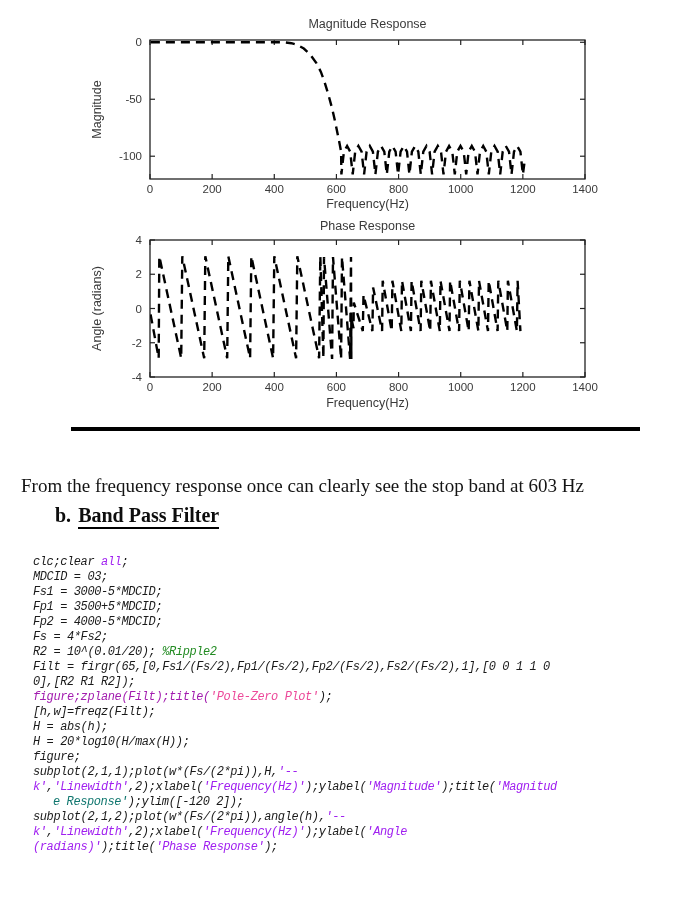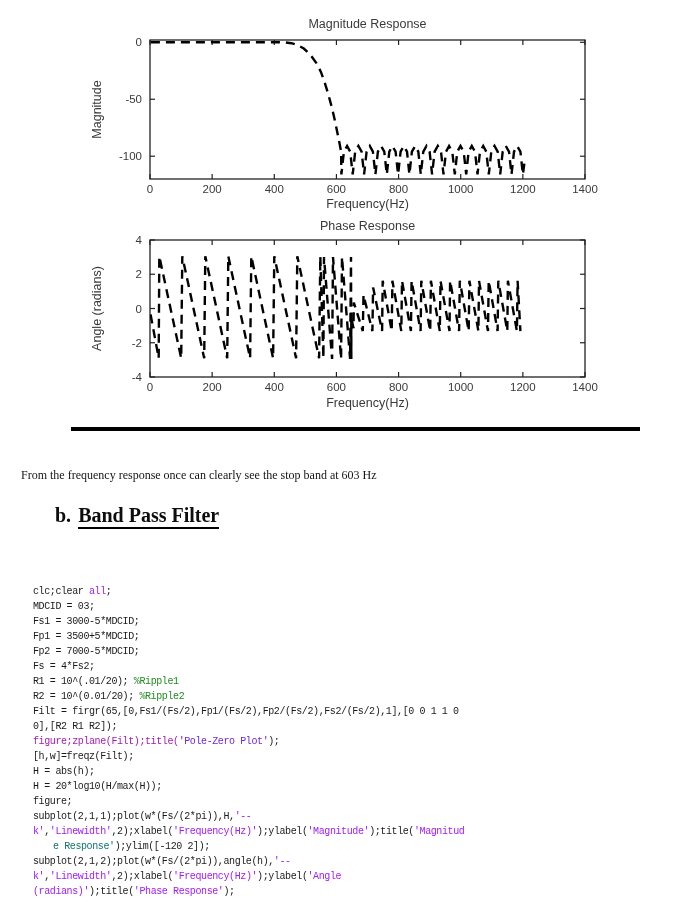--- a/index.html
+++ b/index.html
@@ -3,25 +3,25 @@
 <meta charset="utf-8">
 <style>
   html,body{margin:0;padding:0;background:#fff;}
   .page{position:relative;width:698px;height:905px;background:#ffffff;overflow:hidden;
         font-family:"Liberation Serif", serif;}
   svg text{font-family:"Liberation Sans", sans-serif;fill:#3a3a3a;}
   .chart{position:absolute;left:0;}
   #svg-mag{top:0;}
   #svg-phase{top:210px;}
   .divider{position:absolute;left:71px;top:427px;width:569px;height:4px;background:#000;}
-  .note{position:absolute;left:21px;top:456px;font-size:12px;color:#141414;white-space:nowrap;}
+  .note{position:absolute;left:21px;top:456px;font-size:19px;color:#141414;white-space:nowrap;}
   .heading{position:absolute;left:55px;top:504px;font-size:20px;font-weight:bold;color:#0d0d0d;white-space:nowrap;}
   .heading .hu{border-bottom:2.5px solid #000;margin-left:7px;padding-bottom:1px;}
-  .codeblock{position:absolute;left:33px;top:584px;font-family:"Liberation Mono", monospace;
-             font-size:10px;line-height:15px;letter-spacing:-0.4px;}
+  .codeblock{position:absolute;left:33px;top:555px;font-family:"Liberation Mono", monospace;
+             font-size:12px;line-height:15px;letter-spacing:-0.4px;font-style:italic;}
   .cl{white-space:pre;height:15px;}
 </style>
 </head>
 <body>
 
 <div class="page">
 
   <svg id="svg-mag" class="chart" width="698" height="212" viewBox="0 0 698 212">
       <clipPath id="clipA">
         <rect x="150" y="38" width="435" height="143"></rect>
@@ -122,27 +122,26 @@
 
   <div class="heading">
     <span>b.</span><span class="hu">Band Pass Filter</span>
   </div>
 
   <div class="codeblock" id="code-block">
       <div class="cl"><span style="color: rgb(26, 26, 26);">clc;clear </span><span style="color: rgb(160, 32, 240);">all</span><span style="color: rgb(26, 26, 26);">;</span></div>
       <div class="cl"><span style="color: rgb(26, 26, 26);">MDCID = 03;</span></div>
       <div class="cl"><span style="color: rgb(26, 26, 26);">Fs1 = 3000-5*MDCID;</span></div>
       <div class="cl"><span style="color: rgb(26, 26, 26);">Fp1 = 3500+5*MDCID;</span></div>
-      <div class="cl"><span style="color: rgb(26, 26, 26);">Fp2 = 7000-5*MDCID;</span></div>
+      <div class="cl"><span style="color: rgb(26, 26, 26);">Fp2 = 4000-5*MDCID;</span></div>
       <div class="cl"><span style="color: rgb(26, 26, 26);">Fs = 4*Fs2;</span></div>
-      <div class="cl"><span style="color: rgb(26, 26, 26);">R1 = 10^(.01/20); </span><span style="color: rgb(34, 139, 34);">%Ripple1</span></div>
       <div class="cl"><span style="color: rgb(26, 26, 26);">R2 = 10^(0.01/20); </span><span style="color: rgb(34, 139, 34);">%Ripple2</span></div>
       <div class="cl"><span style="color: rgb(26, 26, 26);">Filt = firgr(65,[0,Fs1/(Fs/2),Fp1/(Fs/2),Fp2/(Fs/2),Fs2/(Fs/2),1],[0 0 1 1 0</span></div>
       <div class="cl"><span style="color: rgb(26, 26, 26);">0],[R2 R1 R2]);</span></div>
-      <div class="cl"><span style="color: #a21caf;">figure;zplane(Filt);title(</span><span style="color: #6d28d9;">'Pole-Zero Plot'</span><span style="color: rgb(26, 26, 26);">);</span></div>
+      <div class="cl"><span style="color: #a21caf;">figure;zplane(Filt);title(</span><span style="color: #ec4899;">'Pole-Zero Plot'</span><span style="color: rgb(26, 26, 26);">);</span></div>
       <div class="cl"><span style="color: rgb(26, 26, 26);">[h,w]=freqz(Filt);</span></div>
       <div class="cl"><span style="color: rgb(26, 26, 26);">H = abs(h);</span></div>
       <div class="cl"><span style="color: rgb(26, 26, 26);">H = 20*log10(H/max(H));</span></div>
       <div class="cl"><span style="color: rgb(26, 26, 26); text-align: right;">figure;</span></div>
       <div class="cl"><span style="color: rgb(26, 26, 26);">subplot(2,1,1);plot(w*(Fs/(2*pi)),H,</span><span style="color: rgb(160, 32, 240);">'--</span></div>
       <div class="cl"><span style="color: rgb(160, 32, 240);">k'</span><span style="color: rgb(26, 26, 26);">,</span><span style="color: rgb(160, 32, 240);">'Linewidth'</span><span style="color: rgb(26, 26, 26);">,2);xlabel(</span><span style="color: rgb(160, 32, 240);">'Frequency(Hz)'</span><span style="color: rgb(26, 26, 26);">);ylabel(</span><span style="color: rgb(160, 32, 240);">'Magnitude'</span><span style="color: rgb(26, 26, 26);">);title(</span><span style="color: rgb(160, 32, 240);">'Magnitud</span></div>
       <div class="cl"><span style="color: #0f766e; margin-left: 20px;">e Response'</span><span style="color: rgb(26, 26, 26);">);ylim([-120 2]);</span></div>
       <div class="cl"><span style="color: rgb(26, 26, 26);">subplot(2,1,2);plot(w*(Fs/(2*pi)),angle(h),</span><span style="color: rgb(160, 32, 240);">'--</span></div>
       <div class="cl"><span style="color: rgb(160, 32, 240);">k'</span><span style="color: rgb(26, 26, 26);">,</span><span style="color: rgb(160, 32, 240);">'Linewidth'</span><span style="color: rgb(26, 26, 26);">,2);xlabel(</span><span style="color: rgb(160, 32, 240);">'Frequency(Hz)'</span><span style="color: rgb(26, 26, 26);">);ylabel(</span><span style="color: rgb(160, 32, 240);">'Angle</span></div>
       <div class="cl"><span style="color: rgb(160, 32, 240);">(radians)'</span><span style="color: rgb(26, 26, 26);">);title(</span><span style="color: rgb(160, 32, 240);">'Phase Response'</span><span style="color: rgb(26, 26, 26);">);</span></div>

